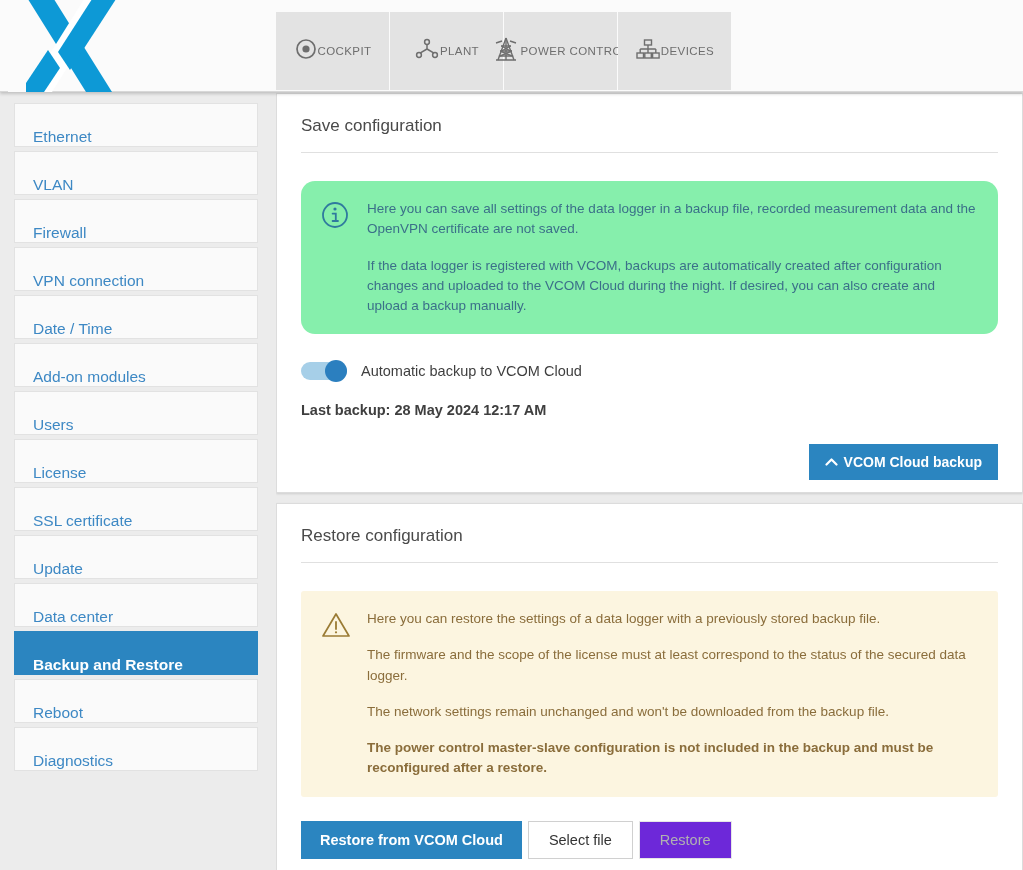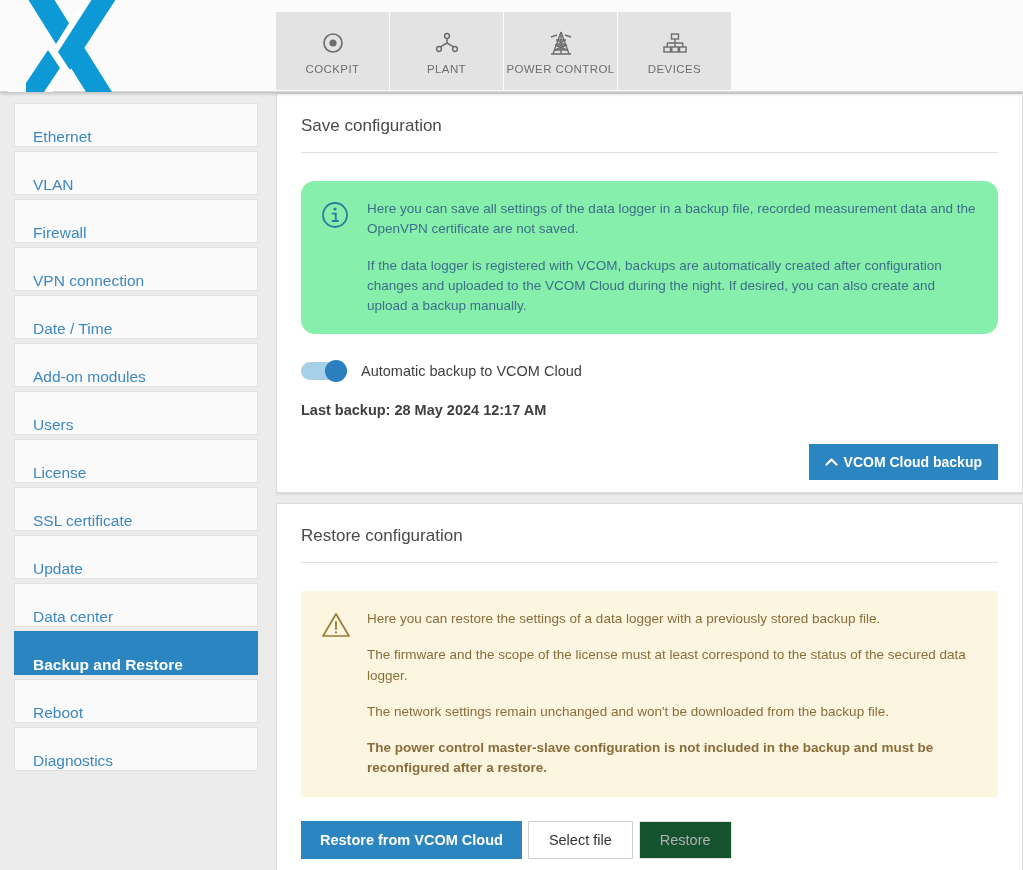--- a/index.html
+++ b/index.html
@@ -34,21 +34,21 @@
     position: absolute;
     left: 276px; top: 12px;
     height: 78px;
     display: flex;
     gap: 1px;
   }
   .tab {
     width: 113px; height: 78px;
     background: #e3e3e3;
     display: flex;
-    flex-direction: column;
+    flex-direction: row;
     align-items: center;
     justify-content: center;
     cursor: pointer;
     color: #6e6e6e;
   }
   .tab.wide { width: 113px; }
   .tab .tab-icon {
     height: 30px;
     display: flex;
     align-items: center;
@@ -208,21 +208,21 @@
     color: #ffffff;
     border-color: #2b85c0;
   }
   .btn-default {
     background: #ffffff;
     color: #333333;
     border: 1px solid #d0d0d0;
     font-weight: normal;
   }
   .btn-disabled {
-    background: #14532d;
+    background: #6d28d9;
     color: #b1b1b1;
     border: 1px solid #e6e6e6;
     font-weight: normal;
     cursor: default;
   }
   .btn + .btn { margin-left: 6px; }
   .btn .chev {
     display: inline-block;
     margin-right: 6px;
     line-height: 1;

